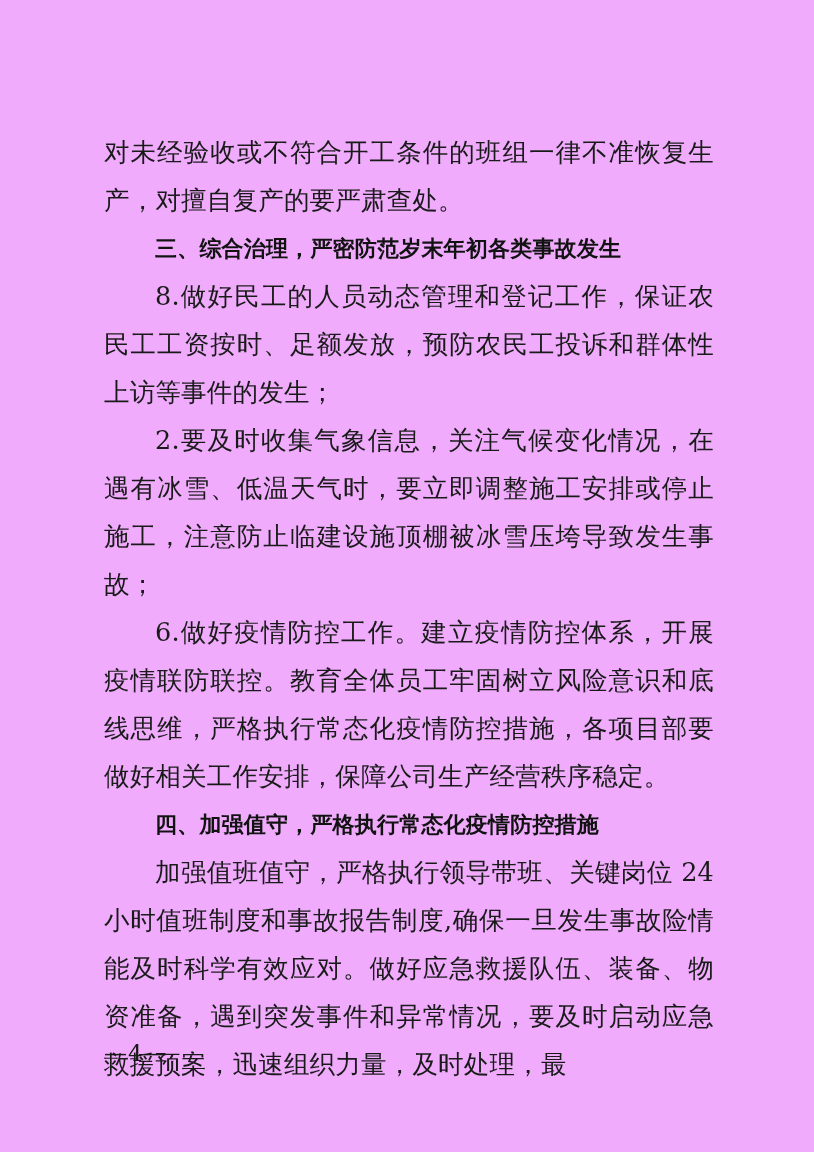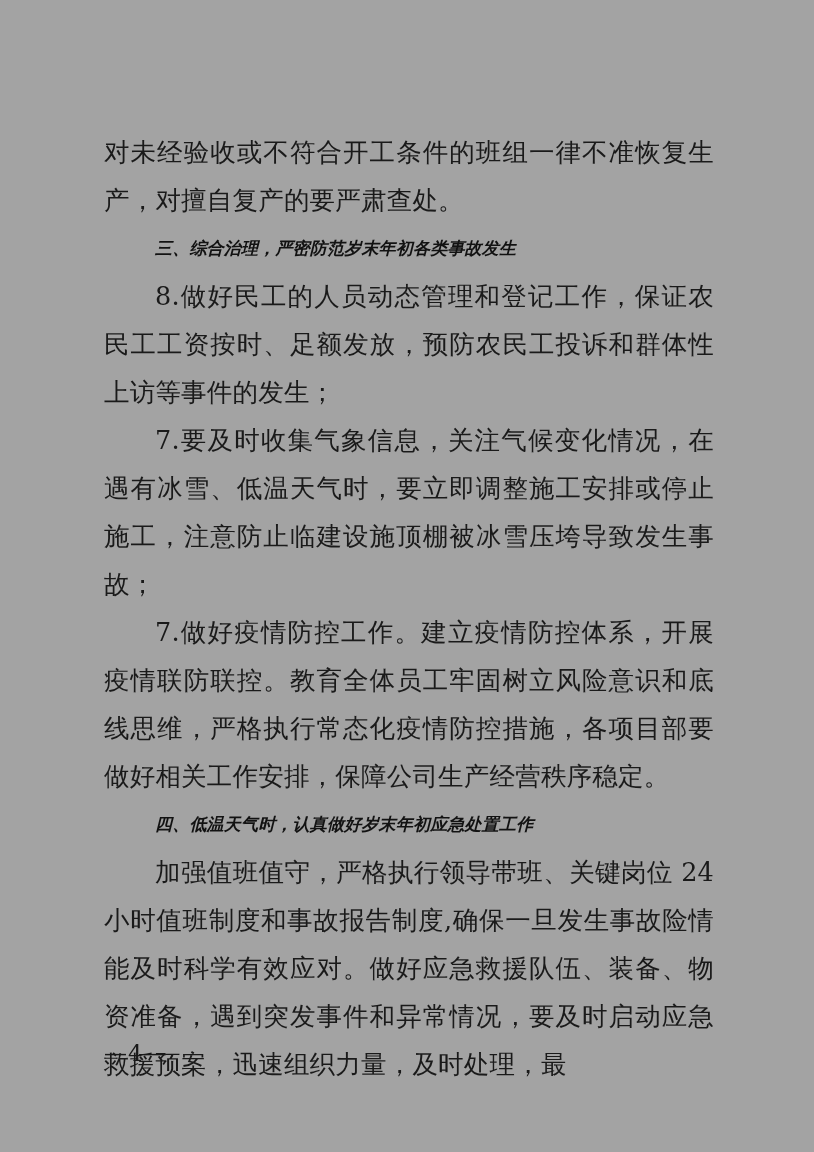--- a/index.html
+++ b/index.html
@@ -3,21 +3,21 @@
 <meta charset="utf-8">
 <style>
   html, body {
     margin: 0;
     padding: 0;
     background: #d9d9d9;
   }
   .page {
     width: 814px;
     height: 1152px;
-    background: #a3a3a3;
+    background: #f0abfc;
     position: relative;
     margin: 0 auto;
     box-sizing: border-box;
     overflow: hidden;
   }
   .content {
     position: absolute;
     left: 104px;
     top: 128px;
     width: 610px;
@@ -30,46 +30,45 @@
     text-align: justify;
     text-justify: inter-ideograph;
     margin: 0 0 0 0;
     letter-spacing: 0.2px;
   }
   .indent {
     text-indent: 51px;
   }
   .heading {
     font-family: "DejaVu Serif", "Liberation Serif", serif;
-    font-size: 17px;
+    font-size: 22px;
     line-height: 48px;
     font-weight: bold;
     color: #121212;
     text-indent: 51px;
     margin: 0;
     letter-spacing: 0.2px;
-    font-style: italic;
   }
   .footer {
     position: absolute;
     left: 104px;
     top: 1040px;
     font-family: "DejaVu Serif", "Liberation Serif", serif;
     font-size: 23px;
     color: #1a1a1a;
     letter-spacing: 1px;
   }
 </style>
 </head>
 <body>
 
 <div class="page">
   <div class="content">
     <p class="para">对未经验收或不符合开工条件的班组一律不准恢复生产，对擅自复产的要严肃查处。</p>
     <p class="heading">三、综合治理，严密防范岁末年初各类事故发生</p>
     <p class="para indent">8.做好民工的人员动态管理和登记工作，保证农民工工资按时、足额发放，预防农民工投诉和群体性上访等事件的发生；</p>
-    <p class="para indent">7.要及时收集气象信息，关注气候变化情况，在遇有冰雪、低温天气时，要立即调整施工安排或停止施工，注意防止临建设施顶棚被冰雪压垮导致发生事故；</p>
-    <p class="para indent">7.做好疫情防控工作。建立疫情防控体系，开展疫情联防联控。教育全体员工牢固树立风险意识和底线思维，严格执行常态化疫情防控措施，各项目部要做好相关工作安排，保障公司生产经营秩序稳定。</p>
-    <p class="heading">四、低温天气时，认真做好岁末年初应急处置工作</p>
+    <p class="para indent">2.要及时收集气象信息，关注气候变化情况，在遇有冰雪、低温天气时，要立即调整施工安排或停止施工，注意防止临建设施顶棚被冰雪压垮导致发生事故；</p>
+    <p class="para indent">6.做好疫情防控工作。建立疫情防控体系，开展疫情联防联控。教育全体员工牢固树立风险意识和底线思维，严格执行常态化疫情防控措施，各项目部要做好相关工作安排，保障公司生产经营秩序稳定。</p>
+    <p class="heading">四、加强值守，严格执行常态化疫情防控措施</p>
     <p class="para indent">加强值班值守，严格执行领导带班、关键岗位 24 小时值班制度和事故报告制度,确保一旦发生事故险情能及时科学有效应对。做好应急救援队伍、装备、物资准备，遇到突发事件和异常情况，要及时启动应急救援预案，迅速组织力量，及时处理，最</p>
   </div>
   <div class="footer">—4—</div>
 </div>
 
 </body></html>

